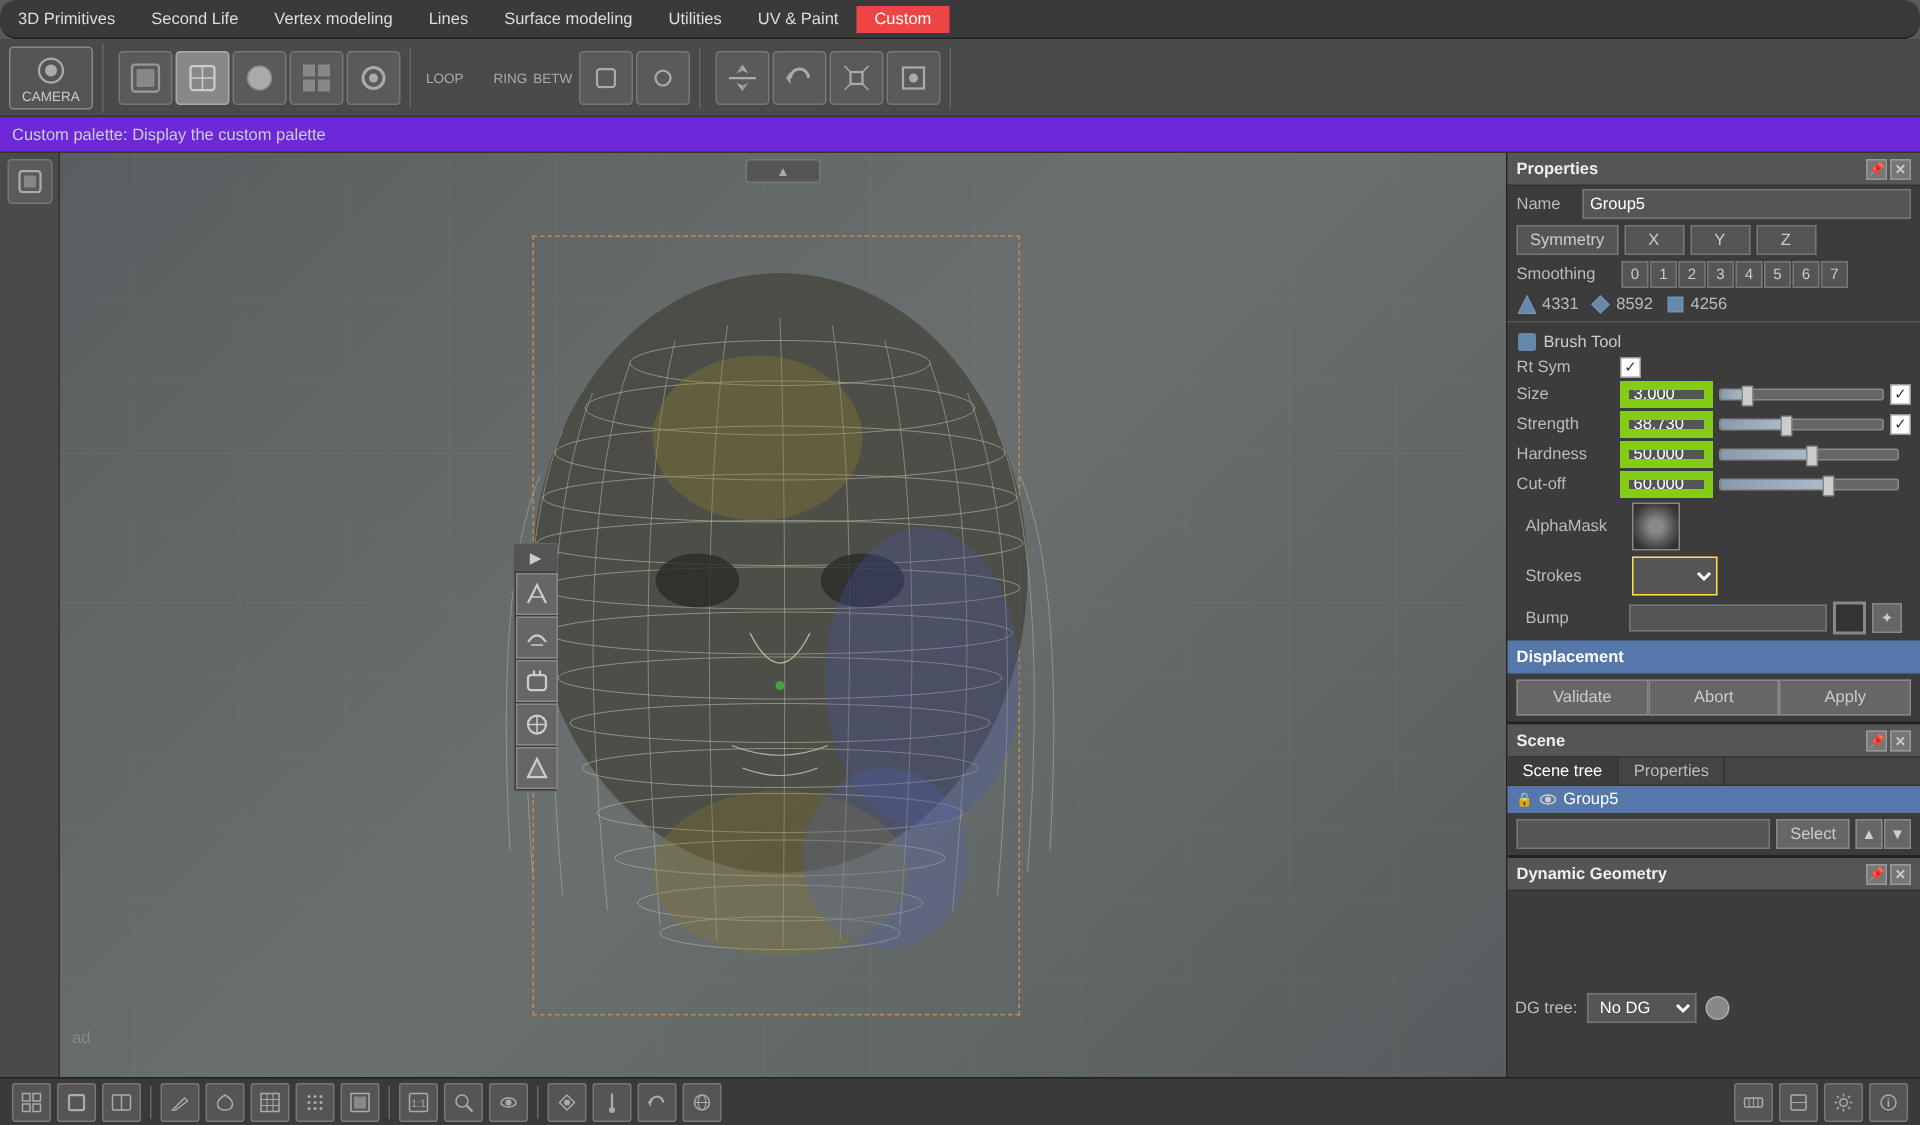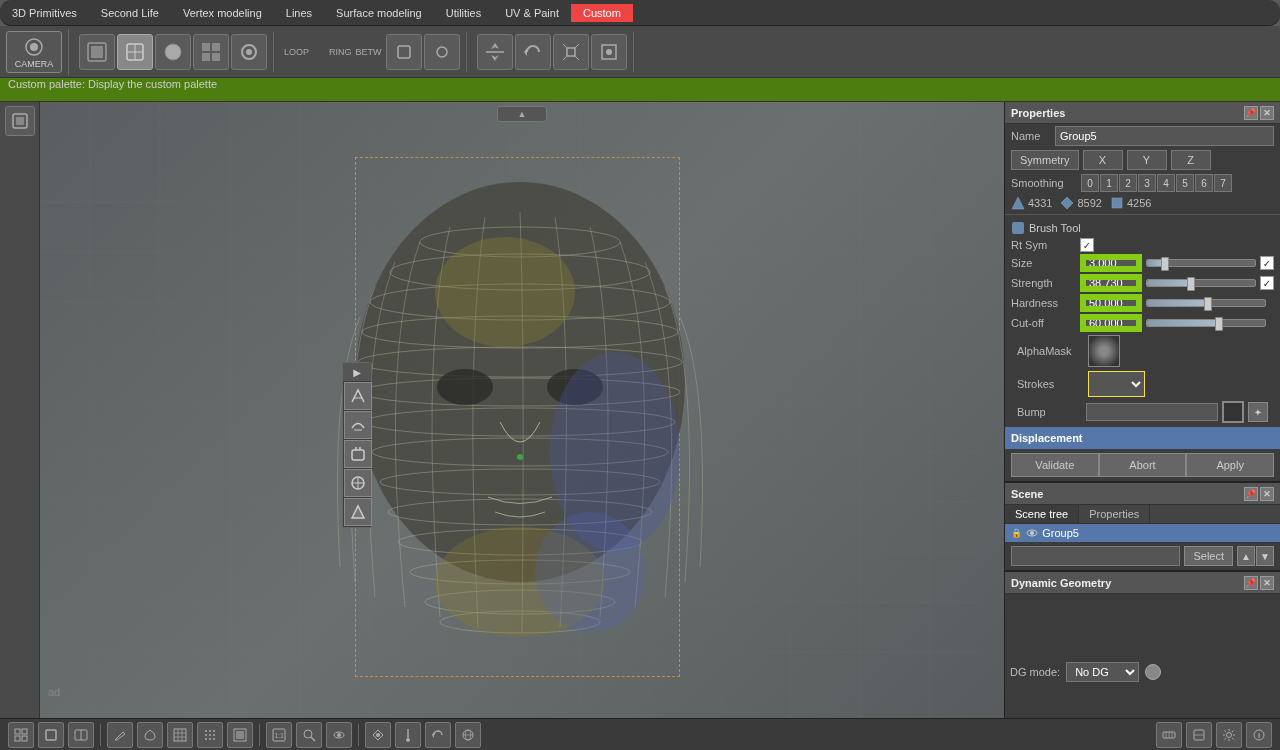--- a/index.html
+++ b/index.html
@@ -32,21 +32,21 @@
     }
     .tool-btn.active { background: #888; border-color: #aaa; }
     .camera-btn {
       width: 56px; height: 42px; background: #555; border: 1px solid #888;
       border-radius: 3px; display: flex; flex-direction: column; align-items: center;
       justify-content: center; cursor: pointer; color: #ccc; font-size: 10px;
     }
 
     
     #hint-bar {
-      width: 100%; height: 24px; background: #4d7c0f; display: flex; 
+      width: 100%; height: 24px; background: #6d28d9; display: flex; align-items: center;
       padding: 0 8px; border-bottom: 1px solid #333; font-size: 11px; color: #ccc;
     }
 
     
     #main-area {
       display: flex; width: 100%; height: calc(750px - 26px - 52px - 24px - 32px);
     }
 
     
     #left-panel {
@@ -714,21 +714,21 @@
     <div id="dg-panel" style="position:relative; flex:1;">
       <div class="panel-titlebar">
         <span>Dynamic Geometry</span>
         <div class="panel-titlebar-btns">
           <span>📌</span>
           <span>✕</span>
         </div>
       </div>
       <div class="dg-content"></div>
       <div class="dg-mode-row">
-        <span class="dg-mode-label">DG mode:</span>
+        <span class="dg-mode-label">DG tree:</span>
         <select class="dg-mode-select">
           <option>No DG</option>
           <option>Dynamic</option>
         </select>
         <div class="dg-dot"></div>
       </div>
     </div>
 
   </div>
 </div>

